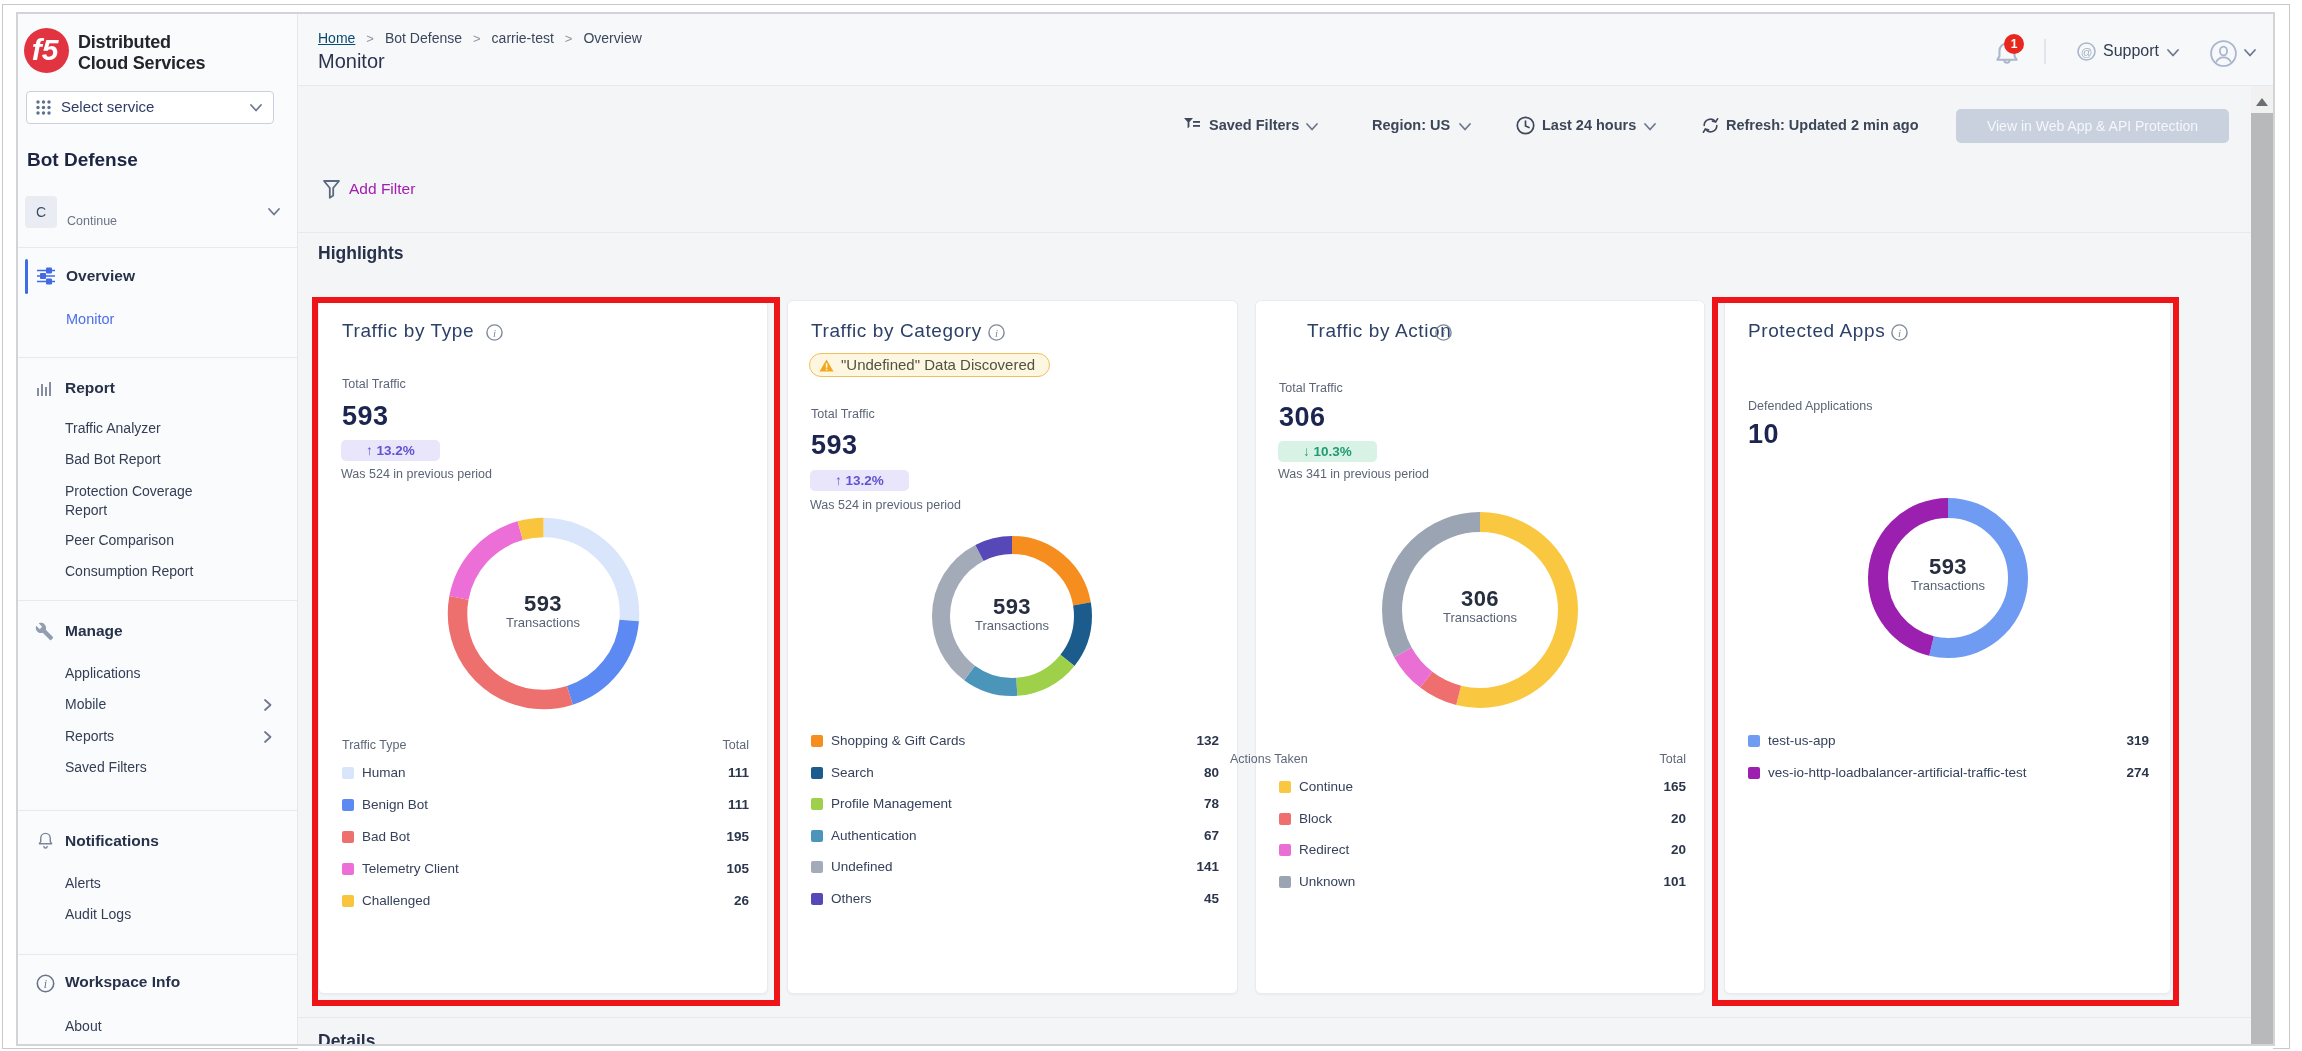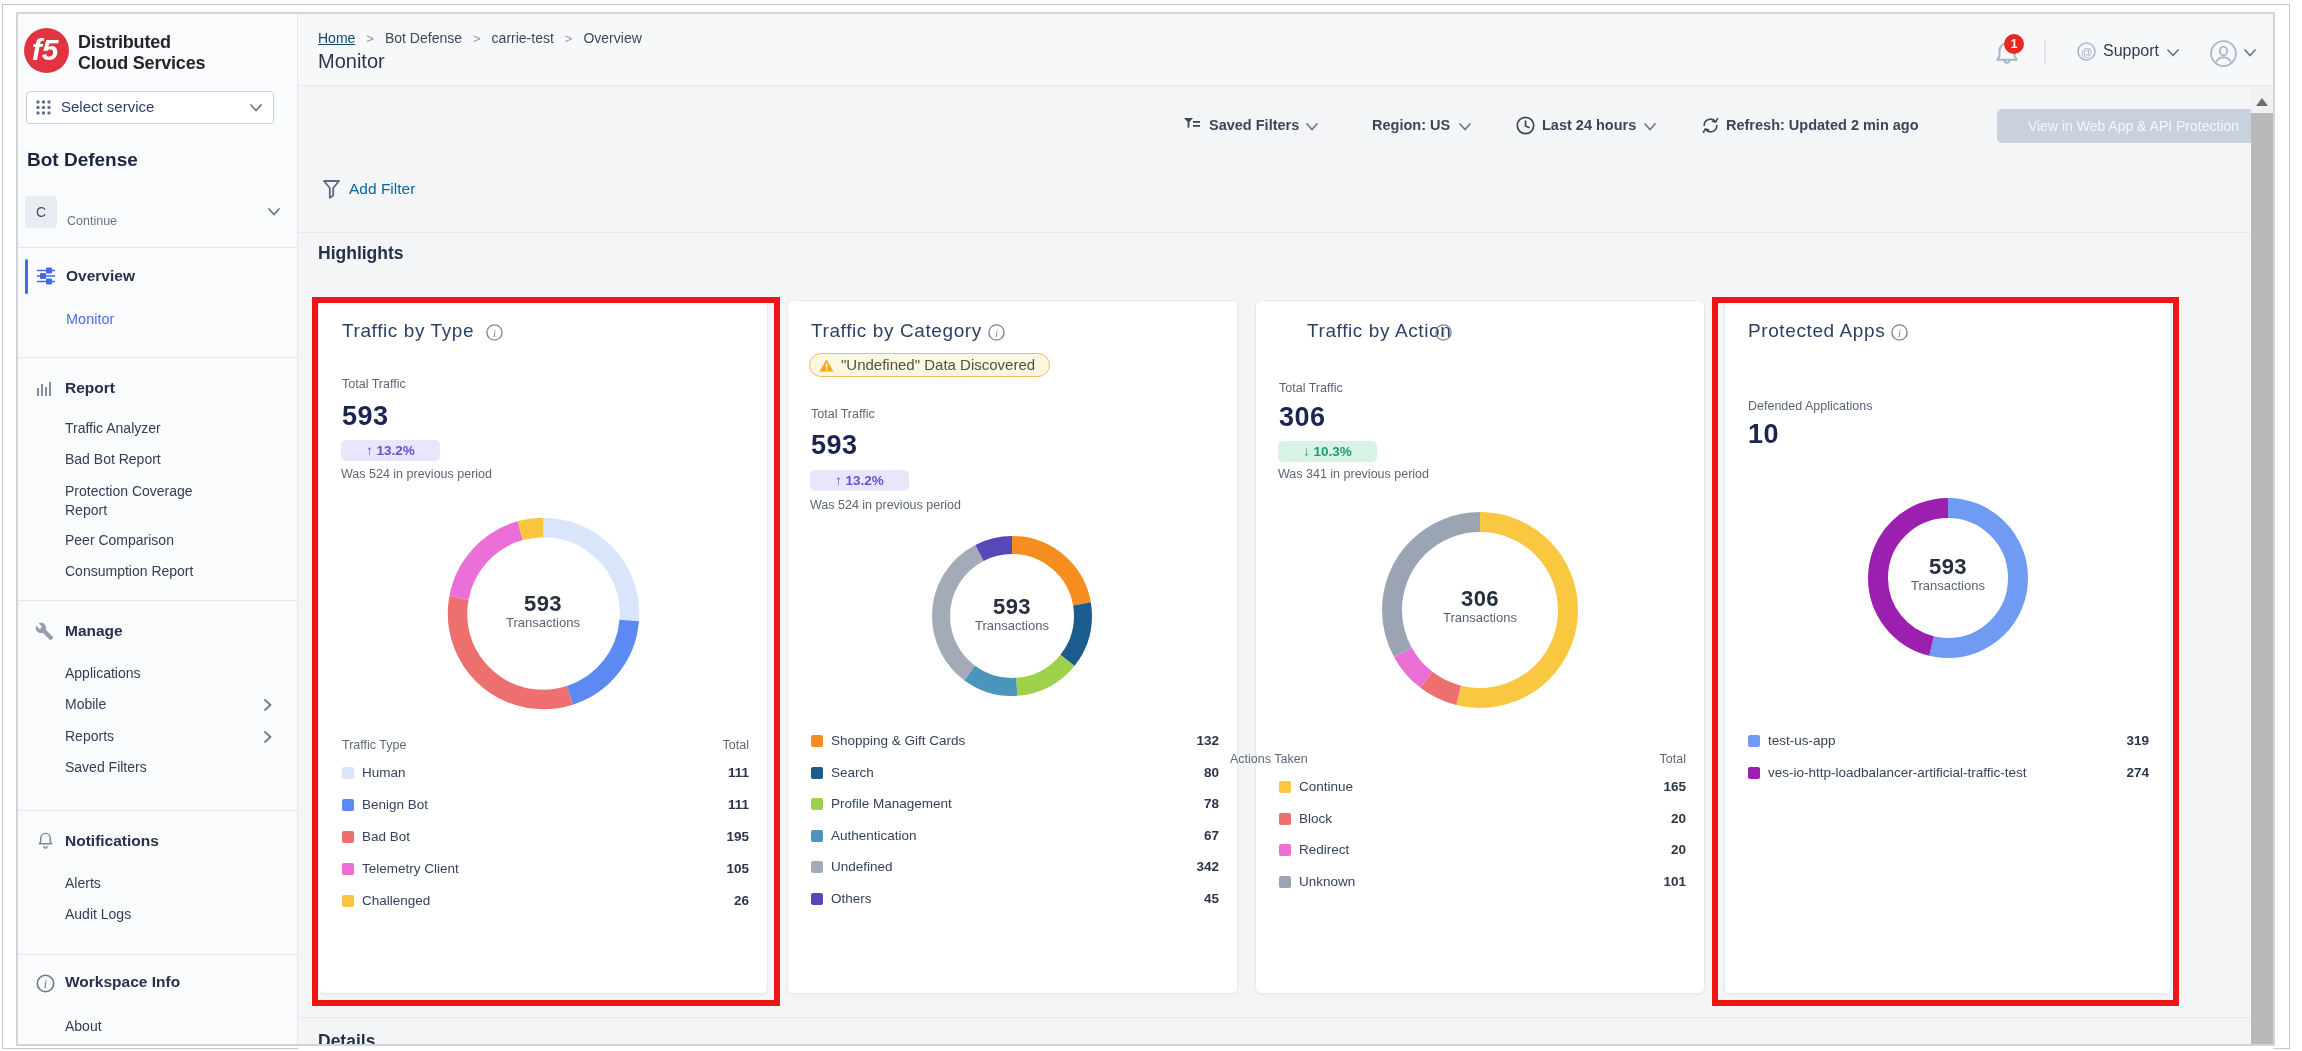--- a/index.html
+++ b/index.html
@@ -178,26 +178,26 @@
   </svg>
 <svg class="abs" style="left:1701px;top:116px" width="19" height="19" viewBox="0 0 24 24">
   <g fill="none" stroke="#3e4859" stroke-width="2" stroke-linecap="round">
     <path d="M20 12a8 8 0 01-14.5 4.6"></path>
       <path d="M4 12A8 8 0 0118.5 7.4"></path>
     <polyline points="21,3.5 18.5,7.4 14.5,6.5" fill="none"></polyline>
     <polyline points="3,20.5 5.5,16.6 9.5,17.5" fill="none"></polyline>
   </g>
 </svg>
 <div class="abs" style="left:1726px;top:117px;font-size:14.5px;font-weight:bold;color:#3c4656;">Refresh: Updated 2 min ago</div>
-<div class="abs" style="left:1956px;top:109px;width:273px;height:34px;background:#c9d1df;border-radius:5px;color:#f4f7fb;font-size:14px;text-align:center;line-height:34px;margin-left:41px;">View in Web App &amp; API Protection</div>
+<div class="abs" style="left:1956px;top:109px;width:273px;height:34px;background:#c9d1df;border-radius:5px;color:#f4f7fb;font-size:14px;text-align:center;line-height:34px;">View in Web App &amp; API Protection</div>
 
 <svg class="abs" style="left:322px;top:179px" width="19" height="20">
   <path d="M2 2h15l-5.8 7v7.5l-3.4 2.2v-9.7z" fill="none" stroke="#5c6880" stroke-width="1.8" stroke-linejoin="round"></path>
 </svg>
-<div class="abs" style="left:349px;top:180px;font-size:15.5px;color:#0369a1;">Add Filter</div>
+<div class="abs" style="left:349px;top:180px;font-size:15.5px;color:#a21caf;">Add Filter</div>
 <div class="divh" style="left:298px;top:232px;width:1953px;"></div>
 <div class="abs" style="left:318px;top:243px;font-size:17.5px;font-weight:600;color:#27314a;">Highlights</div>
 
 <div class="divh" style="left:298px;top:1017px;width:1953px;"></div>
 <div class="abs" style="left:318px;top:1031px;font-size:17.5px;font-weight:600;color:#27314a;">Details</div>
 <div class="abs" style="left:298px;top:1046px;width:1975px;height:5px;background:#fff;z-index:39;"></div>
 <div class="abs" style="left:16px;top:1044px;width:2259px;height:2px;background:#d2d4d8;z-index:40;"></div>
 
 <div class="abs" style="left:2251px;top:86px;width:22px;height:958px;background:#f1f1f2;"></div>
 <svg class="abs" style="left:2254px;top:95px" width="16" height="14">
@@ -296,21 +296,21 @@
     <span class="legval">78</span>
   </div>
 <div class="legrow" style="left:811px;top:827.5px;width:408px;">
     <span class="sq" style="background:#4b94ba;"></span>
     <span class="legname">Authentication</span>
     <span class="legval">67</span>
   </div>
 <div class="legrow" style="left:811px;top:859.0px;width:408px;">
     <span class="sq" style="background:#a3abb8;"></span>
     <span class="legname">Undefined</span>
-    <span class="legval">342</span>
+    <span class="legval">141</span>
   </div>
 <div class="legrow" style="left:811px;top:890.5px;width:408px;">
     <span class="sq" style="background:#5748b8;"></span>
     <span class="legname">Others</span>
     <span class="legval">45</span>
   </div>
 <div class="card" style="left:1255px;width:450px;"></div>
 <div class="ctitle" style="left:1279px;margin-left:28px;">Traffic by Action</div>
 <svg class="abs" style="left:1435px;top:324px" width="17" height="17">
     <circle cx="8.5" cy="8.5" r="7.6" fill="none" stroke="#7e8899" stroke-width="1.4"></circle>

